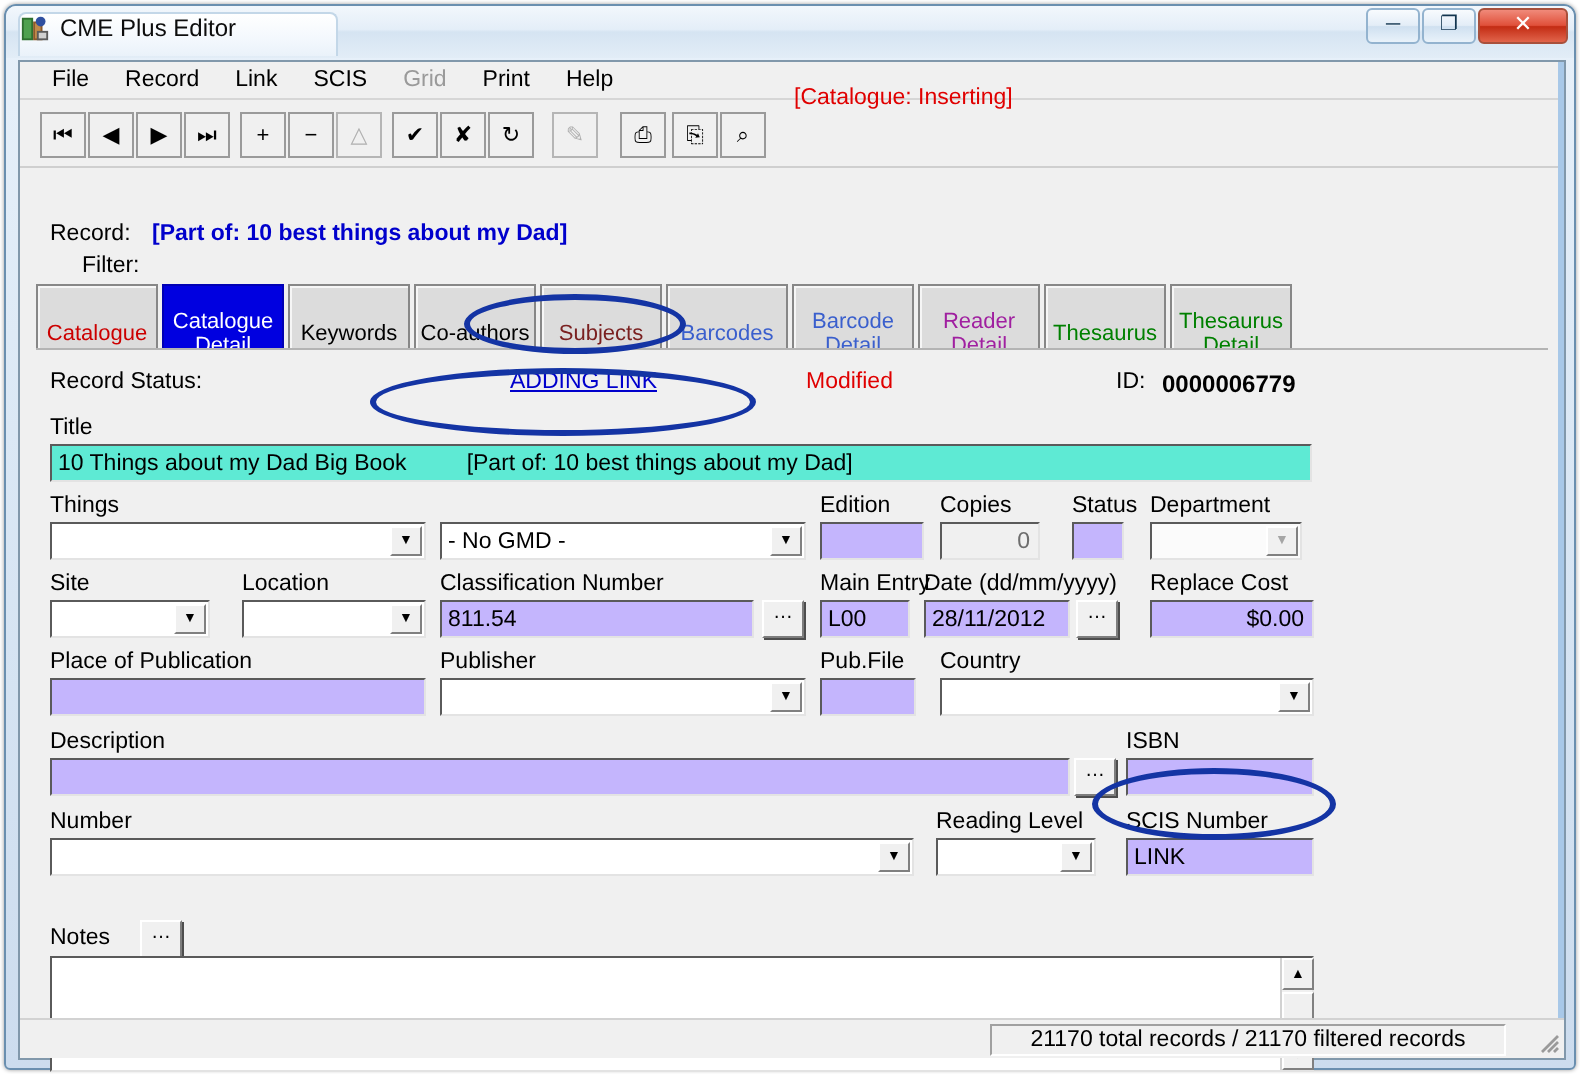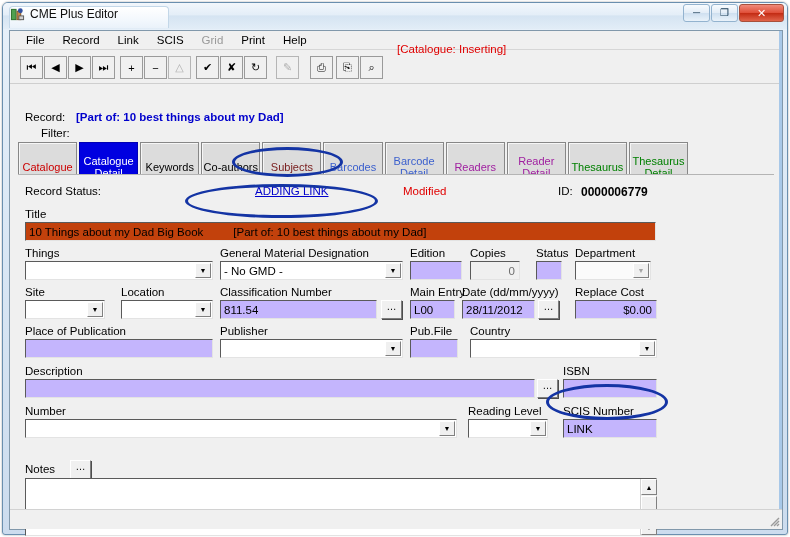--- a/index.html
+++ b/index.html
@@ -179,21 +179,21 @@
     border-top-color: #5a5a5a; border-left-color: #5a5a5a;
     border-right-color: #e3e3e3; border-bottom-color: #e3e3e3;
     height: 19px;
     font-size: 11.5px;
     color: #000;
     display: flex; align-items: center;
     padding-left: 3px;
     overflow: hidden;
     white-space: nowrap;
   }
-  .fld.green { background: #c2410c; gap: 12px; }
+  .fld.green { background: #5eead4; gap: 12px; }
   .fld.gray  { background: #f0f0f0; color: #6e6e6e; }
   .fld.right { justify-content: flex-end; padding-right: 4px; }
 
   .combo {
     position: absolute;
     background: #ffffff;
     border: 1px solid #828282;
     border-top-color: #5a5a5a; border-left-color: #5a5a5a;
     border-right-color: #e3e3e3; border-bottom-color: #e3e3e3;
     height: 19px;
@@ -376,23 +376,20 @@
           <span>Subjects</span>
         </div>
         <div class="tab" style="color:#3a5fcd">
           <span>Barcodes</span>
         </div>
         <div class="tab" style="color:#3a5fcd">
           <span>Barcode</span>
           <span>Detail</span>
         </div>
         <div class="tab" style="color:#a020a0">
-          <span>Readers</span>
-        </div>
-        <div class="tab" style="color:#a020a0">
           <span>Reader</span>
           <span>Detail</span>
         </div>
         <div class="tab" style="color:#008000">
           <span>Thesaurus</span>
         </div>
         <div class="tab" style="color:#008000">
           <span>Thesaurus</span>
           <span>Detail</span>
         </div>
@@ -412,21 +409,20 @@
           <span style="display:inline-block;width:6px"></span>
           <span>[Part of: 10 best things about my Dad]</span>
         </div>
 
         <div class="lbl" style="left:7px;top:72px">Things</div>
         <div class="combo" style="left:7px;top:86px;width:188px">
           <span></span>
           <span class="arrow">▼</span>
         </div>
 
-        <div class="lbl" style="left:202px;top:72px">General Material Designation</div>
         <div class="combo" style="left:202px;top:86px;width:183px">
           <span>- No GMD -</span>
           <span class="arrow">▼</span>
         </div>
 
         <div class="lbl" style="left:392px;top:72px">Edition</div>
         <div class="fld" style="left:392px;top:86px;width:52px"></div>
 
         <div class="lbl" style="left:452px;top:72px">Copies</div>
         <div class="fld gray right" style="left:452px;top:86px;width:50px">0</div>
@@ -513,20 +509,21 @@
             <div class="sbbtn up">▲</div>
             <div class="thumb"></div>
             <div class="sbbtn down">▼</div>
           </div>
         </div>
       </div>
 
       <div class="scrollv-right"></div>
 
       <div class="statusbar">
+        <div class="statuscell">21170 total records    /    21170 filtered records</div>
         <svg class="grip" viewBox="0 0 13 13">
           <path d="M12 4 L4 12 M12 7 L7 12 M12 10 L10 12" stroke="#9a9a9a" stroke-width="1.4" fill="none"></path>
         </svg>
       </div>
 
     </div>
 
     <div class="oval" style="left:229px;top:144px;width:111px;height:30px"></div>
     <div class="oval" style="left:182px;top:181px;width:193px;height:34px"></div>
     <div class="oval" style="left:543px;top:381px;width:122px;height:36px"></div>

